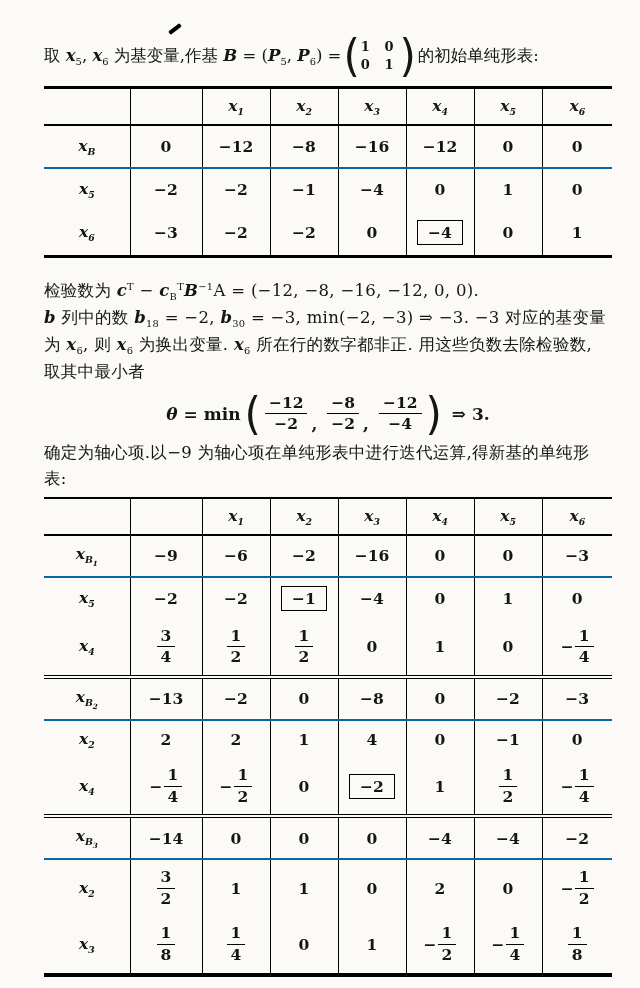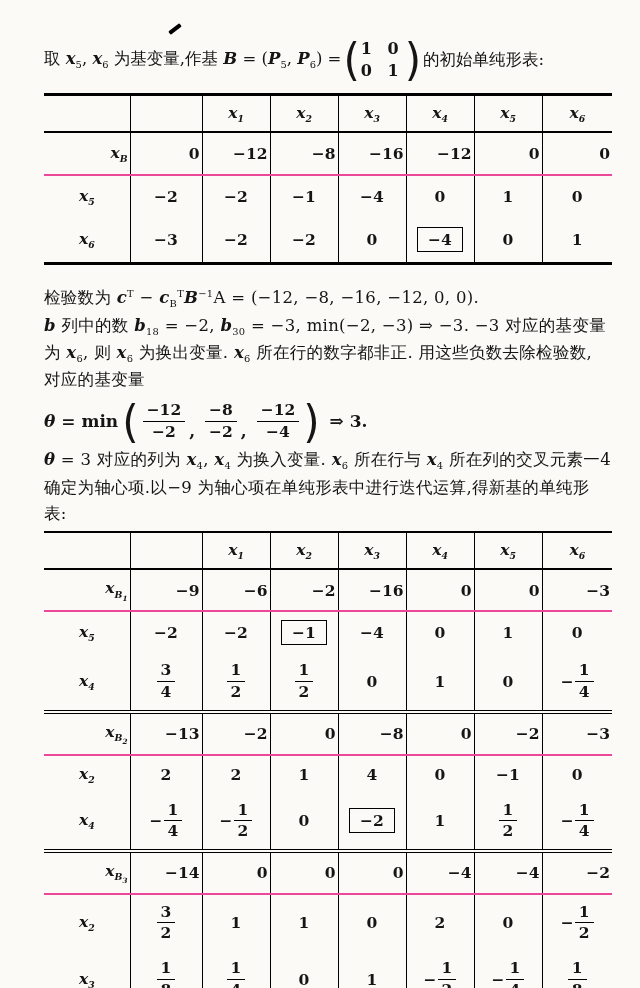--- a/index.html
+++ b/index.html
@@ -23,54 +23,54 @@
     letter-spacing: 0.3px;
   }
   i.var { font-style: italic; font-weight: bold; font-family: "DejaVu Serif", serif; }
   sub { font-size: 0.6em; }
   sup { font-size: 0.6em; }
   .ss { font-size: 0.78em; vertical-align: sub; }
 
   
   .intro { display: flex; align-items: center; margin-top: 8px; font-size: 16.5px; }
   .matrix { display: inline-flex; align-items: center; margin: 0 2px; }
-  .matrix .mcol { display: inline-block; text-align: center; font-size: 16px; font-weight: bold; line-height: 1.35; letter-spacing: 5px; padding: 0 1px; }
+  .matrix .mcol { display: inline-block; text-align: center; font-size: 13px; font-weight: bold; line-height: 1.35; letter-spacing: 5px; padding: 0 1px; }
   .bigp { font-size: 42px; font-weight: normal; line-height: 0.85; display: inline-block; transform: scaleY(1.05); font-family: "DejaVu Sans", sans-serif; }
 
   
   .tblwrap1 { margin: 12px 0 0 0; }
   .tblwrap2 { margin: 4px 0 0 0; }
   table.simplex { border-collapse: collapse; width: 568px; table-layout: fixed; }
   table.simplex.t1 { border-top: 3px solid #000; border-bottom: 3px solid #000; }
   table.simplex.t2 { border-top: 2px solid #000; border-bottom: 4px solid #000; }
   .simplex th, .simplex td {
     border-left: 1px solid #000;
     text-align: center; vertical-align: middle;
     font-size: 15.5px; font-weight: bold;
     padding: 8px 2px;
   }
   .simplex th:first-child, .simplex td:first-child { border-left: none; }
   .simplex thead th { border-bottom: 2px solid #000; font-style: italic; padding: 7px 2px; }
   .t1 td { padding: 10px 2px; }
-  tr.sep td { border-bottom: 2px solid #ec4899; text-align: right; }
+  tr.sep td { border-bottom: 2px solid #0369a1; }
   tr.blockend td { border-bottom: 4px double #000; }
   td.rowlabel, .simplex th { font-style: italic; }
 
   .boxed { display: inline-block; border: 1.5px solid #000; padding: 2px 10px; }
 
   .fracwrap { display: inline-flex; align-items: center; vertical-align: middle; }
   .frac { display: inline-flex; flex-direction: column; align-items: center; vertical-align: middle; }
   .frac .fn { border-bottom: 1.5px solid #000; padding: 0 4px 1px 4px; line-height: 1.2; }
   .frac .fd { line-height: 1.2; padding-top: 1px; }
   .neg { margin-right: 1px; }
 
   
   .formula {
     text-align: center; font-size: 17px; font-weight: bold;
-    margin: 8px 0 6px 0; display: flex; align-items: center; justify-content: flex-start; gap: 4px;
+    margin: 8px 0 6px 0; display: flex; align-items: center; justify-content: center; gap: 4px;
   }
   .formula .frac { font-size: 15.5px; }
   .formula .comma { align-self: flex-end; }
 
   .paras { margin-top: 20px; }
 </style>
 </head>
 <body>
 
 <div class="page">
@@ -143,21 +143,21 @@
               <td>1</td>
             </tr>
           </tbody>
         </table>
     </div>
 
     <div class="paras" id="para1">
         <p class="line">检验数为 <i class="var">c</i><sup>T</sup> − <i class="var">c</i><sub>B</sub><sup>T</sup><i class="var">B</i><sup>−1</sup>A = (−12, −8, −16, −12, 0, 0).</p>
         <p class="line"><i class="var">b</i> 列中的数 <i class="var">b</i><sub>18</sub> = −2, <i class="var">b</i><sub>30</sub> = −3, min(−2, −3) ⇒ −3. −3 对应的基变量</p>
         <p class="line">为 <i class="var">x</i><sub>6</sub>, 则 <i class="var">x</i><sub>6</sub> 为换出变量. <i class="var">x</i><sub>6</sub> 所在行的数字都非正. 用这些负数去除检验数,</p>
-        <p class="line">对应的基变量</p>
+        <p class="line">取其中最小者</p>
       </div>
 
     <div class="formula" id="theta-formula">
         <span><i class="var">θ</i> = min</span>
         <span class="bigp">(</span>
         <span class="frac">
           <span class="fn">−12</span>
           <span class="fd">−2</span>
         </span>
         <span class="comma">,&nbsp;</span>
@@ -168,21 +168,20 @@
         <span class="comma">,&nbsp;</span>
         <span class="frac">
           <span class="fn">−12</span>
           <span class="fd">−4</span>
         </span>
         <span class="bigp">)</span>
         <span>&nbsp;⇒ 3.</span>
       </div>
 
     <div class="paras" id="para2" style="margin-top:2px;">
-        <p class="line"><i class="var">θ</i> = 3 对应的列为 <i class="var">x</i><sub>4</sub>, <i class="var">x</i><sub>4</sub> 为换入变量.  <i class="var">x</i><sub>6</sub> 所在行与 <i class="var">x</i><sub>4</sub> 所在列的交叉元素一4</p>
         <p class="line">确定为轴心项.以−9 为轴心项在单纯形表中进行迭代运算,得新基的单纯形表:</p>
       </div>
 
     <div class="tblwrap2">
       <table class="simplex t2" id="table2">
           <colgroup>
             <col style="width: 86px;">
             <col style="width: 72px;">
             <col style="width: 68px;">
             <col style="width: 68px;">

